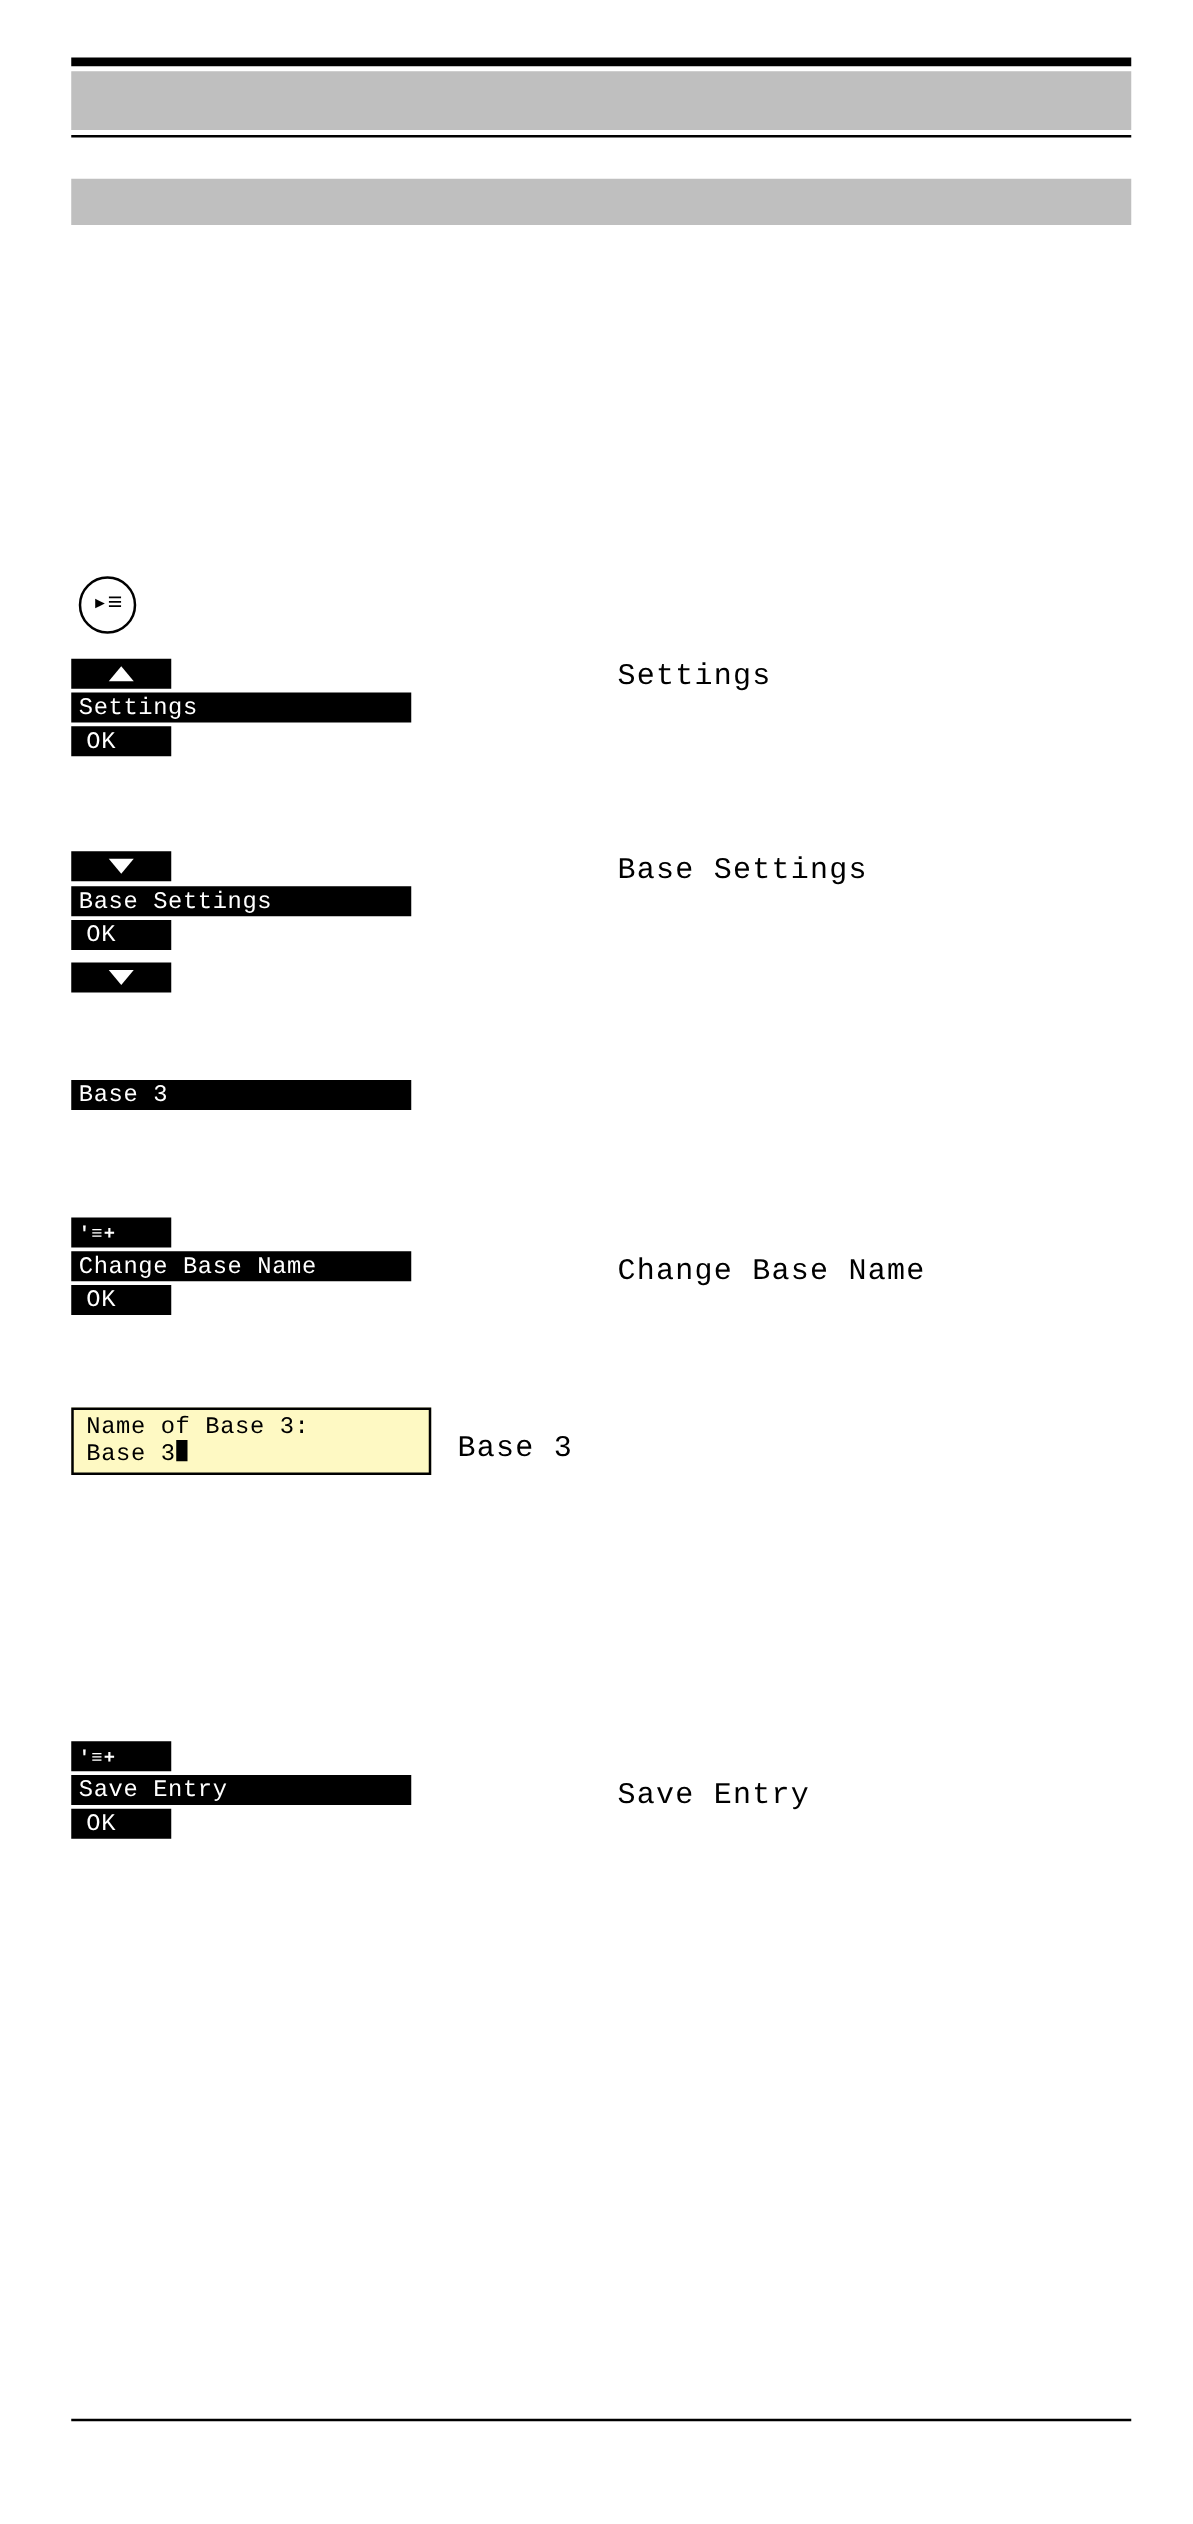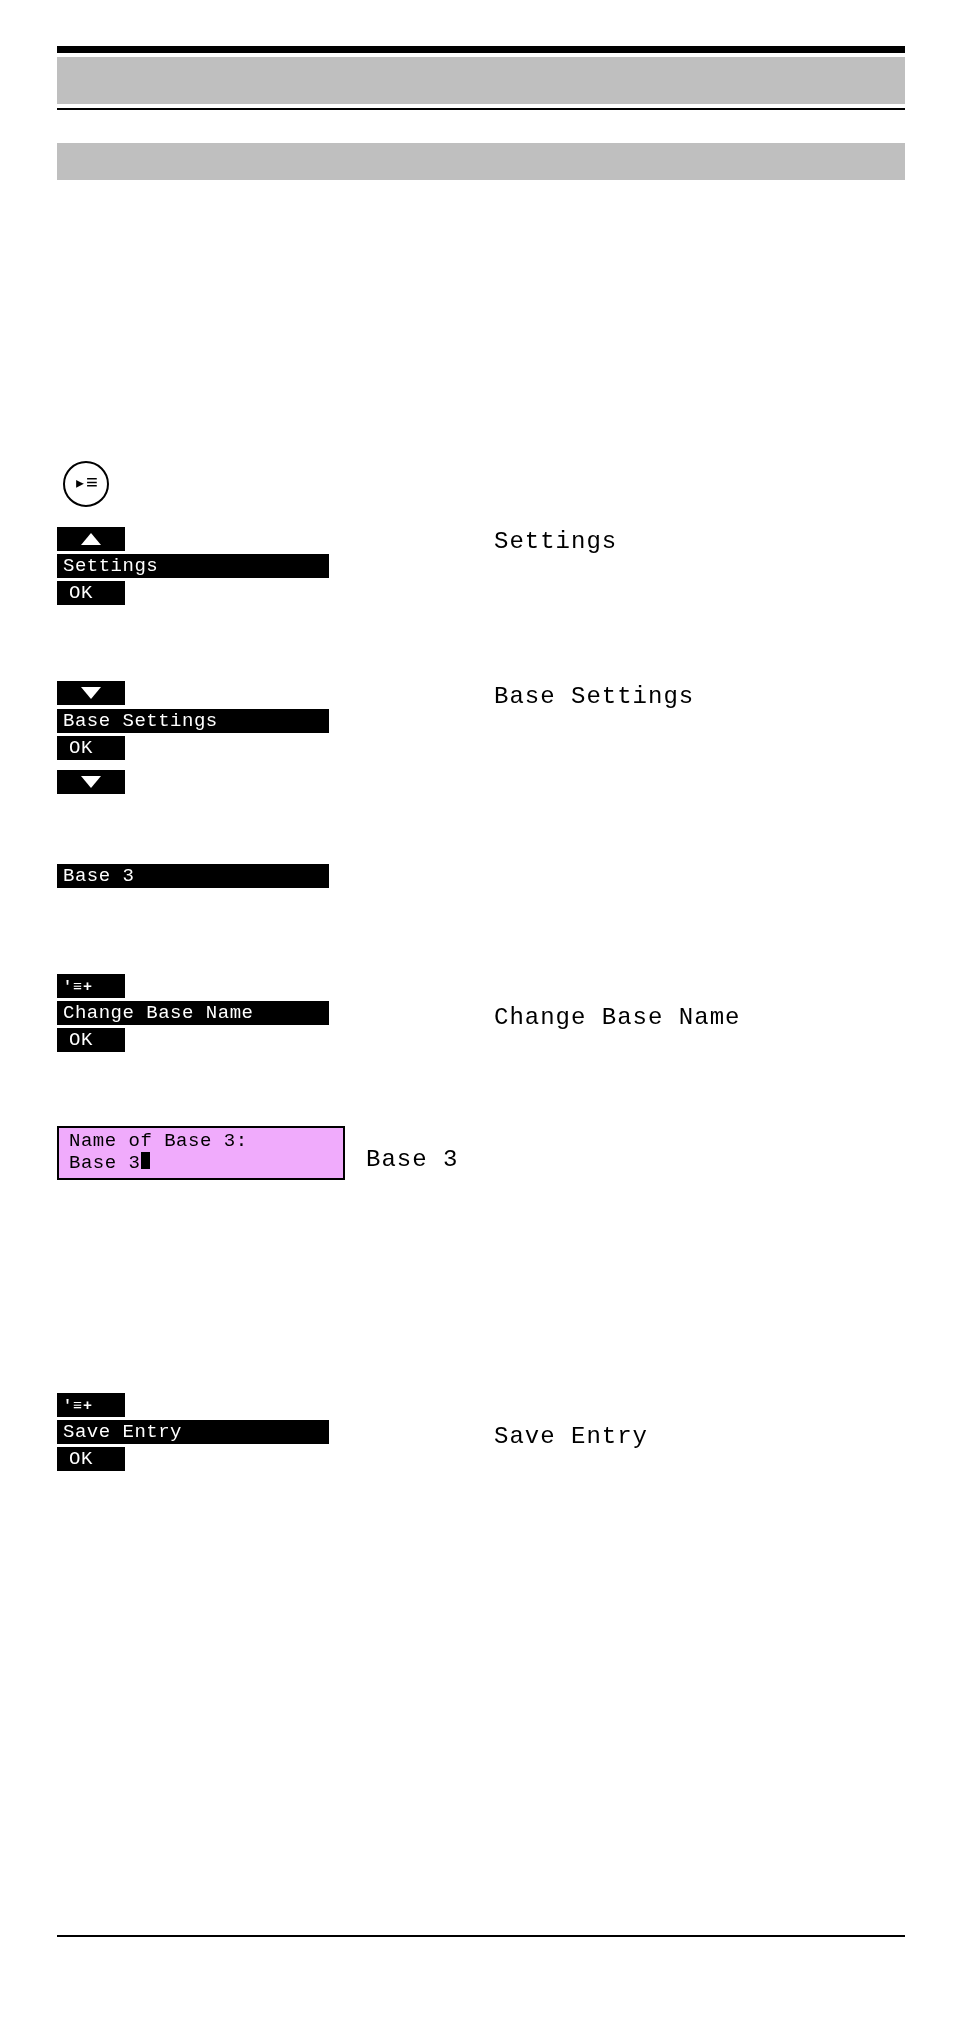--- a/index.html
+++ b/index.html
@@ -33,21 +33,21 @@
 
   
   .btn {
     box-sizing: border-box;
     background: #000;
     color: #fff;
     font-weight: 400;
     letter-spacing: 0.5px;
   }
 
-  .btn-short   { position: absolute; width: 68px;  height: 24px; }
+  .btn-short   { position: absolute; width: 80px;  height: 24px; }
   .btn-medium  { position: absolute; width: 272px; height: 24px; }
 
   .btn-text {
     font-size: 19px;
     line-height: 24px;
     padding-left: 6px;
     white-space: nowrap;
     cursor: default;
   }
 
@@ -85,21 +85,21 @@
   }
   .circ-icon .inner {
     font-size: 20px;
     line-height: 1;
   }
 
   
   .input-box {
     position: absolute;
     border: 2px solid #000;
-    background: #f0abfc;
+    background: #fef9c3;
     box-sizing: border-box;
     padding: 2px 6px 2px 10px;
     font-size: 19px;
     line-height: 22px;
     letter-spacing: 0.5px;
   }
   .input-row { white-space: nowrap; }
   .caret {
     display: inline-block;
     width: 9px; height: 17px;

